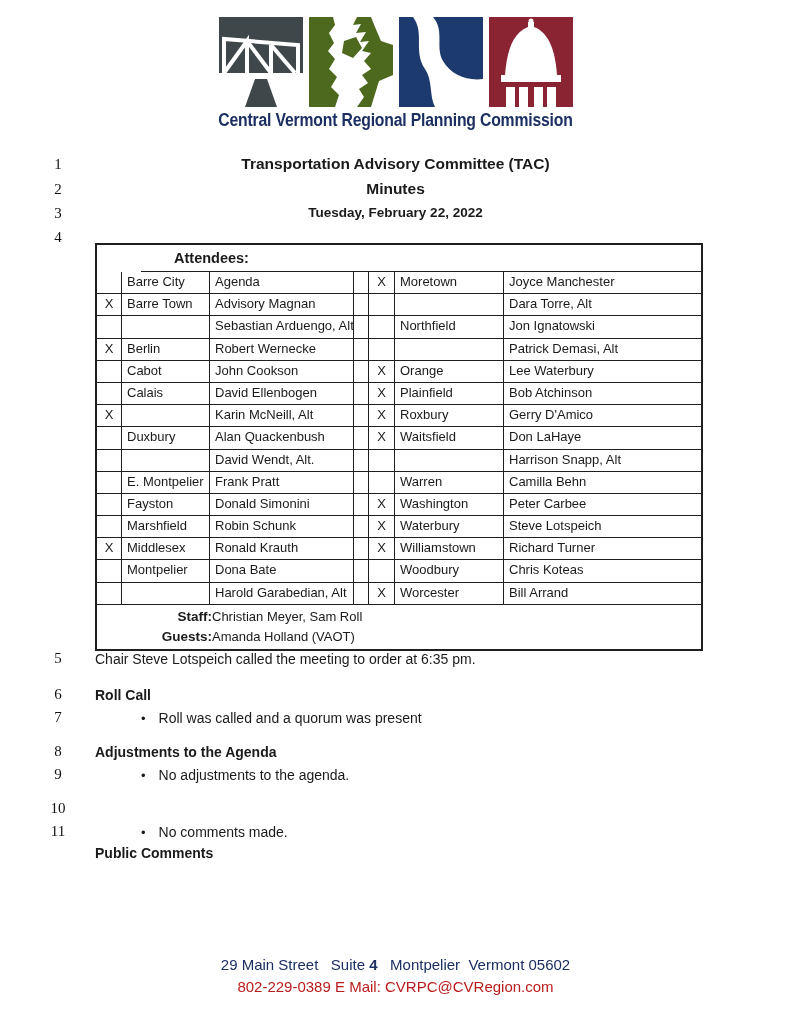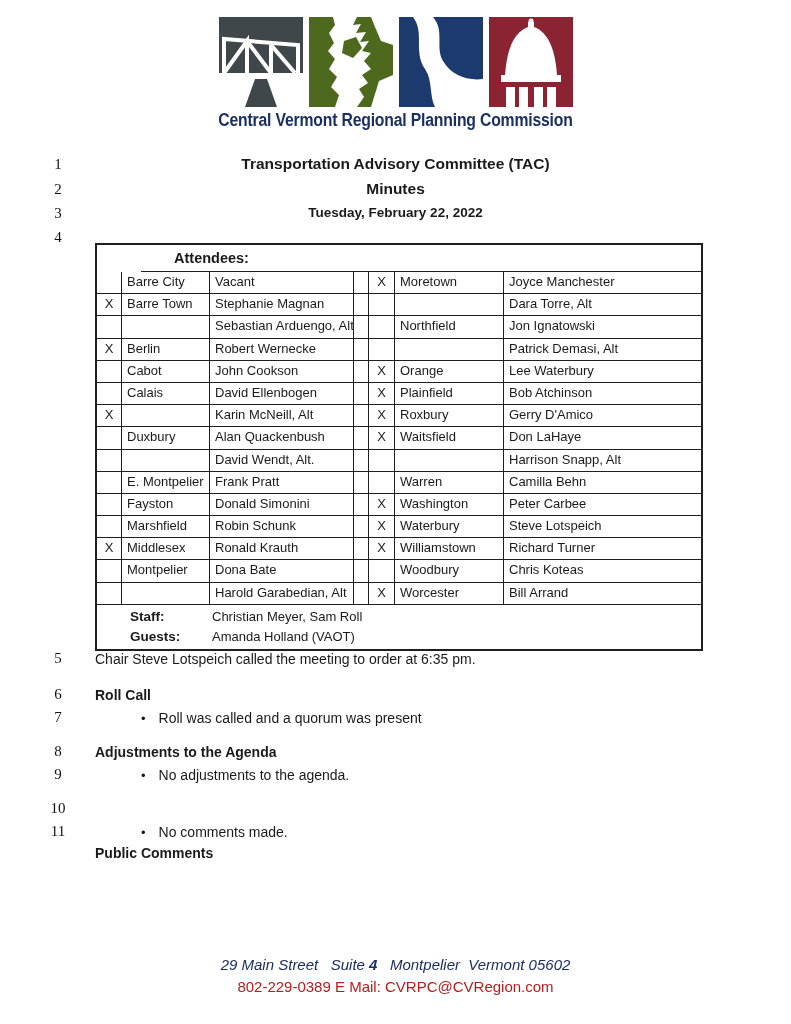--- a/index.html
+++ b/index.html
@@ -24,34 +24,34 @@
              border:2px solid #1f1f1f;background:#fff;}
   .thead{height:26px;line-height:26px;border-bottom:1px solid #1f1f1f;
          font-weight:bold;font-size:14.5px;padding-left:33px;margin-left:44px;}
   .trow{display:grid;grid-template-columns:25px 88px 144px 15px 26px 109px 197px;
         height:21.2px;border-bottom:1px solid #1f1f1f;}
   .tc{box-sizing:border-box;border-right:1px solid #1f1f1f;font-size:13px;
       line-height:20.5px;padding-left:5px;white-space:nowrap;overflow:hidden;}
   .tc:last-child{border-right:none;}
   .tcx{padding-left:0;text-align:center;}
   .staffblock{padding:2px 0 2px 33px;}
-  .sline{display:flex;height:20px;line-height:20px;}
+  .sline{display:flex;height:20px;line-height:20px;text-align:right;}
   .slabel{width:82px;font-weight:bold;font-size:13.5px;}
   .sval{font-size:13px;}
   
   .section{position:absolute;left:0;width:694px;}
   .section .content{margin-left:95px;font-size:14px;line-height:19px;}
   .heading .content{font-weight:bold;}
   .bullet .content{margin-left:141px;display:flex;gap:13px;}
   .dot{font-size:13px;}
   
   .fline{position:absolute;left:0;width:791px;text-align:center;font-size:15px;}
   .f1{top:956px;}
   .f2{top:978px;}
-  .fline span{white-space:pre;font-style:italic;}
+  .fline span{white-space:pre;}
   .fbold{font-weight:bold;}
 </style>
 </head>
 <body>
 
 <div id="page">
 
   <div id="logo">
     <svg class="panel" viewBox="0 0 84 90">
       <rect class="pbg" width="84" height="90" fill="#3f474a"></rect>
@@ -107,30 +107,30 @@
   <div class="tline t2">Minutes</div>
   <div class="tline t1">Transportation Advisory Committee (TAC)</div>
   <div class="tline t3">Tuesday, February 22, 2022</div>
 
   <div id="attendees">
     <div class="thead">Attendees:</div>
     <div>
         <div class="trow">
           <div class="tc tcx"></div>
           <div class="tc">Barre City</div>
-          <div class="tc">Vacant</div>
+          <div class="tc">Agenda</div>
           <div class="tc"></div>
           <div class="tc tcx">X</div>
           <div class="tc">Moretown</div>
           <div class="tc">Joyce Manchester</div>
         </div>
         <div class="trow">
           <div class="tc tcx">X</div>
           <div class="tc">Barre Town</div>
-          <div class="tc">Stephanie Magnan</div>
+          <div class="tc">Advisory Magnan</div>
           <div class="tc"></div>
           <div class="tc tcx"></div>
           <div class="tc"></div>
           <div class="tc">Dara Torre, Alt</div>
         </div>
         <div class="trow">
           <div class="tc tcx"></div>
           <div class="tc"></div>
           <div class="tc">Sebastian Arduengo, Alt</div>
           <div class="tc"></div>

